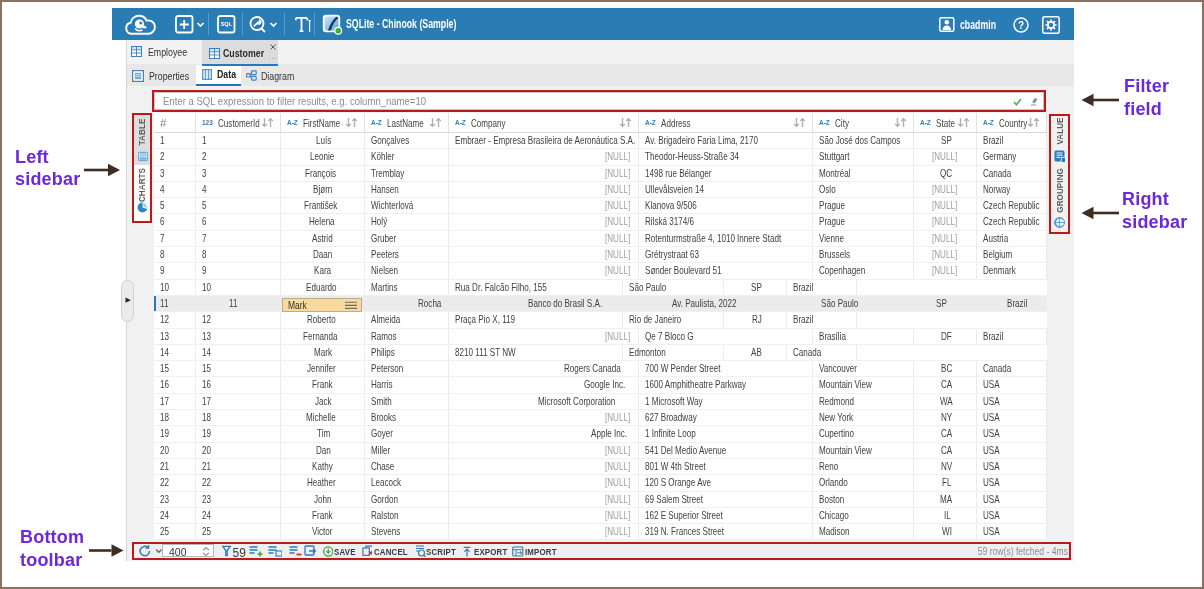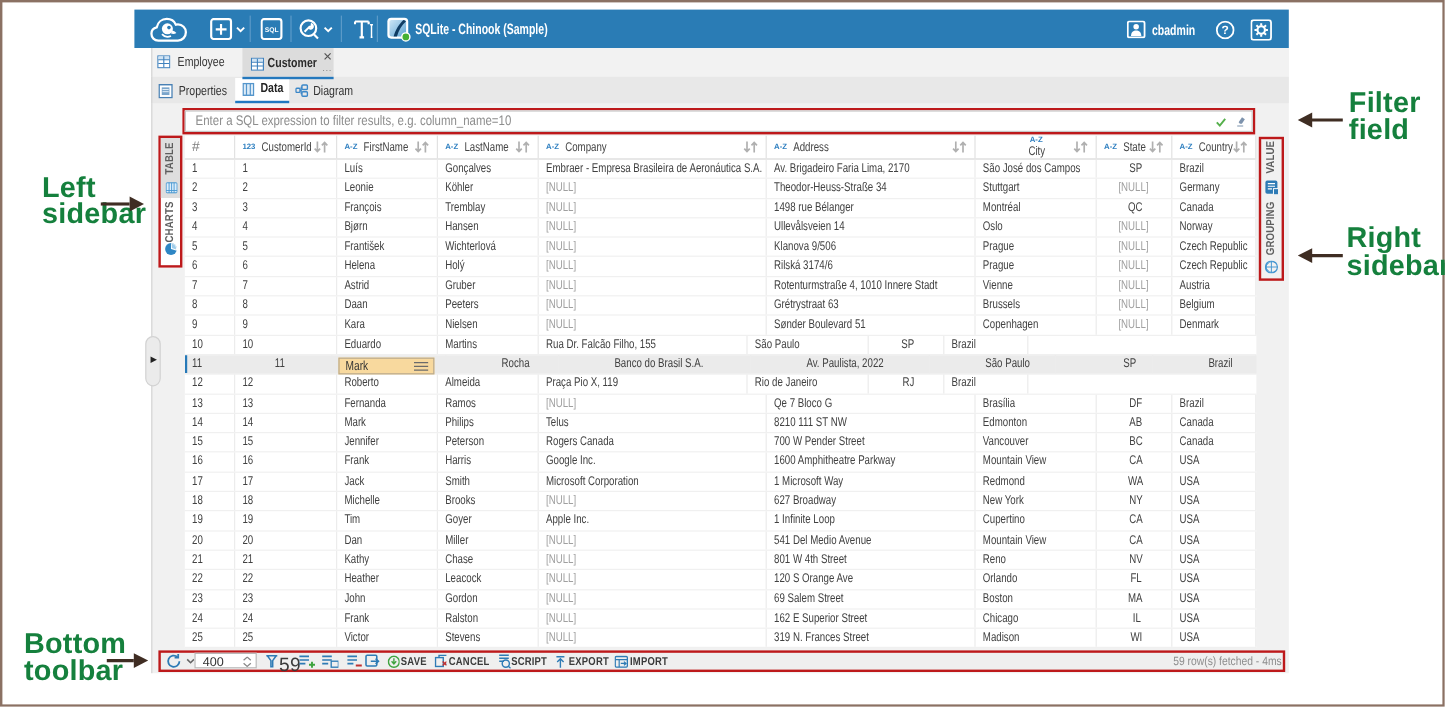--- a/index.html
+++ b/index.html
@@ -35,38 +35,38 @@
 
   
   #grid { left:154px; top:113px; width:893px; background:#fff; font-size:10.5px; color:#414141; }
   #ghead { display:flex; height:20px; border-bottom:1px solid #d8d8d8; color:#444; }
   #ghead .c { display:flex; align-items:center; border-right:1px solid #e2e2e2; padding-left:6px; position:relative; }
   .hicon { color:#2e7fc0; font-size:6.5px; font-weight:bold; margin-right:5px; letter-spacing:0; flex:none; }
   .sort { position:absolute; right:6px; top:4px; }
   .grow { display:flex; height:16.3px; border-bottom:1px solid #f0f0f0; }
   .grow .c { border-right:1px solid #ececec; padding-left:6px; line-height:15.3px; overflow:hidden; white-space:nowrap; }
   .null { color:#a0a0a0; }
-  .c0{width:42px;} .c1{width:85px;} .c2{width:84px;} .c3{width:84px;} .c4{width:190px;} .c5{width:174px;} .c6{width:101px;flex-direction:column;} .c7{width:63px;text-align:center;} .c8{width:70px;}
+  .c0{width:42px;} .c1{width:85px;} .c2{width:84px;text-align:center;} .c3{width:84px;} .c4{width:190px;text-align:right;} .c5{width:174px;} .c6{width:101px;} .c7{width:63px;text-align:center;} .c8{width:70px;}
   .selrow { background:#ebebeb;gap:40px; }
   .selrow .c0 { box-shadow:inset 2px 0 0 #2679b8; }
   #markcell { position:absolute; left:282px; top:297.5px; width:80px; height:14px; background:#f8d99e; border:1px solid #bcab8c; z-index:5; font-size:11px; color:#333; line-height:12px; padding-left:5px; }
 
   
   #sbR { left:1049px; top:113.5px; width:20.5px; height:120.5px; border:2px solid #bd191b; }
 
   
   #btoolbar { left:131.5px; top:541.5px; width:939px; height:18px; border:2px solid #bd191b; background:#efefef; }
   .tbt { font-size:9.5px; font-weight:bold; color:#3a3a3a; letter-spacing:.2px; }
   #status { position:absolute; right:0px; top:2px; font-size:10px; color:#8d8d8d; font-weight:normal; transform:scaleX(0.86); transform-origin:100% 50%; white-space:nowrap; }
 
   
   #pill { left:121px; top:280px; width:13px; height:42px; background:#ebebeb; border:1px solid #d2d2d2; border-radius:6.5px; }
 
   
-  .ann { position:absolute; font-size:24px; font-weight:bold; color:#15803d; line-height:22.5px; letter-spacing:.2px; }
+  .ann { position:absolute; font-size:18px; font-weight:bold; color:#6d28d9; line-height:22.5px; letter-spacing:.2px; }
   s { display:inline-block; transform:scaleX(0.77); transform-origin:0 50%; white-space:nowrap; text-decoration:none; }
   .sx85 { display:inline-block; transform:scaleX(0.85); transform-origin:0 50%; white-space:nowrap; }
   .sx83 { display:inline-block; transform:scaleX(0.83); transform-origin:0 50%; white-space:nowrap; }
 </style>
 </head>
 <body>
 <div id="frame"></div>
 
 <div class="abs" id="topbar">
   <svg class="abs" style="left:12px;top:5px" width="36" height="24" viewBox="0 0 36 24">
@@ -440,21 +440,20 @@
         <div class="c c5"><s>Qe 7 Bloco G</s></div>
         <div class="c c6"><s>Brasília</s></div>
         <div class="c c7"><s>DF</s></div>
         <div class="c c8"><s>Brazil</s></div>
       </div>
       <div class="grow">
         <div class="c c0"><s>14</s></div>
         <div class="c c1"><s>14</s></div>
         <div class="c c2"><s>Mark</s></div>
         <div class="c c3"><s>Philips</s></div>
-        <div class="c c4"><s>Telus</s></div>
         <div class="c c5"><s>8210 111 ST NW</s></div>
         <div class="c c6"><s>Edmonton</s></div>
         <div class="c c7"><s>AB</s></div>
         <div class="c c8"><s>Canada</s></div>
       </div>
       <div class="grow">
         <div class="c c0"><s>15</s></div>
         <div class="c c1"><s>15</s></div>
         <div class="c c2"><s>Jennifer</s></div>
         <div class="c c3"><s>Peterson</s></div>
@@ -603,21 +602,21 @@
   </svg>
   <div class="abs" style="left:28.5px;top:0.5px;width:52px;height:13px;background:#fff;border:1px solid #b8b8b8;">
     <span style="position:absolute;left:6px;top:1px;font-size:10.5px;color:#333;">400</span>
     <svg class="abs" style="right:3px;top:2px" width="8" height="9" viewBox="0 0 8 9">
         <path d="M1 3.2 L4 0.6 L7 3.2 M1 5.8 L4 8.4 L7 5.8" fill="none" stroke="#888" stroke-width="1.1"></path>
       </svg>
   </div>
   <svg class="abs" style="left:87px;top:1.5px" width="11" height="12" viewBox="0 0 12 13">
       <path d="M1 1.5 h10 M2 1.5 l3.2 4.5 v5.5 h1.6 v-5.5 L10 1.5" fill="none" stroke="#2e7bb5" stroke-width="1.4"></path>
     </svg>
-  <span class="tbt abs" style="left:99px;top:2.5px;font-weight:normal;font-size:16px;">59</span>
+  <span class="tbt abs" style="left:99px;top:2.5px;font-weight:normal;font-size:12px;">59</span>
   <svg class="abs" style="left:115.5px;top:1.5px" width="14" height="12" viewBox="0 0 14 12">
       <path d="M0.5 2 h8 M0.5 5 h8 M0.5 8 h5" stroke="#2e7bb5" stroke-width="1.3"></path>
       <path d="M8.5 9 h5 M11 6.5 v5" stroke="#3fa33f" stroke-width="1.6"></path>
     </svg>
   <svg class="abs" style="left:134.5px;top:1.5px" width="14" height="12" viewBox="0 0 14 12">
       <path d="M0.5 2 h8 M0.5 5 h8 M0.5 8 h5" stroke="#2e7bb5" stroke-width="1.3"></path>
       <rect x="8" y="6" width="6" height="5" fill="none" stroke="#2e7bb5" stroke-width="1.1"></rect>
     </svg>
   <svg class="abs" style="left:155px;top:1.5px" width="13" height="12" viewBox="0 0 13 12">
       <path d="M0.5 2 h8 M0.5 5 h8 M0.5 8 h5" stroke="#2e7bb5" stroke-width="1.3"></path>
@@ -654,21 +653,21 @@
       <path d="M6 7.5 h5 M9 5.8 l2 1.7 L9 9.2" fill="none" stroke="#2e7bb5" stroke-width="1.1"></path>
     </svg>
   <span class="tbt abs sx83" style="left:391px;top:2.5px;">IMPORT</span>
   <div id="status">59 row(s) fetched - 4ms</div>
 </div>
 
 <div class="abs" id="pill">
     <span style="position:absolute;left:3.5px;top:15px;font-size:7px;color:#222;">▶</span>
   </div>
 
-<div class="ann" style="left:15px;top:145.5px;margin-left:20px;">Left<br>sidebar</div>
+<div class="ann" style="left:15px;top:145.5px;">Left<br>sidebar</div>
 <div class="ann" style="left:20px;top:526px;">Bottom<br>toolbar</div>
 <div class="ann" style="left:1124px;top:75px;">Filter<br>field</div>
 <div class="ann" style="left:1122px;top:188px;">Right<br>sidebar</div>
 
 <svg class="abs" style="left:0;top:0;pointer-events:none" width="1204" height="589" viewBox="0 0 1204 589">
   <g stroke="#3f2d23" stroke-width="2.6" fill="#3f2d23">
     <path d="M84 170 H108"></path>
       <path d="M108 163.8 L120 170 L108 176.2 Z" stroke="none"></path>
     <path d="M1093 100 H1119"></path>
       <path d="M1093.5 93.8 L1081.5 100 L1093.5 106.2 Z" stroke="none"></path>

